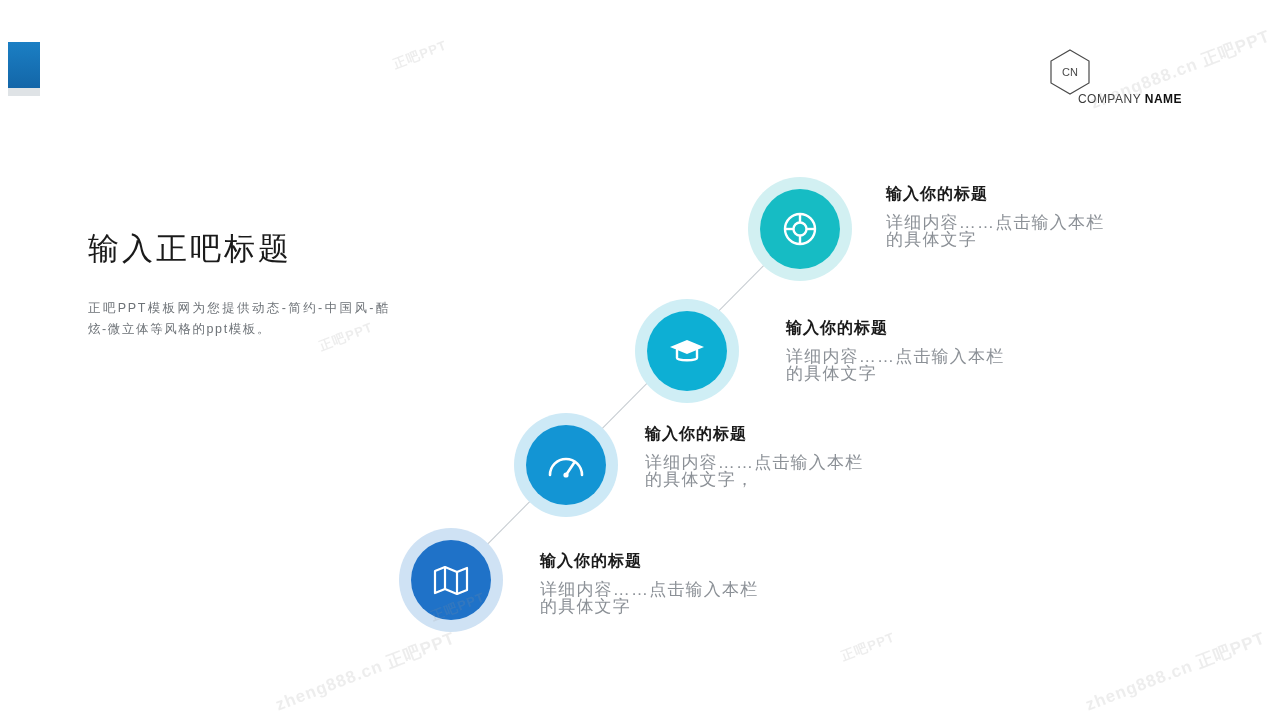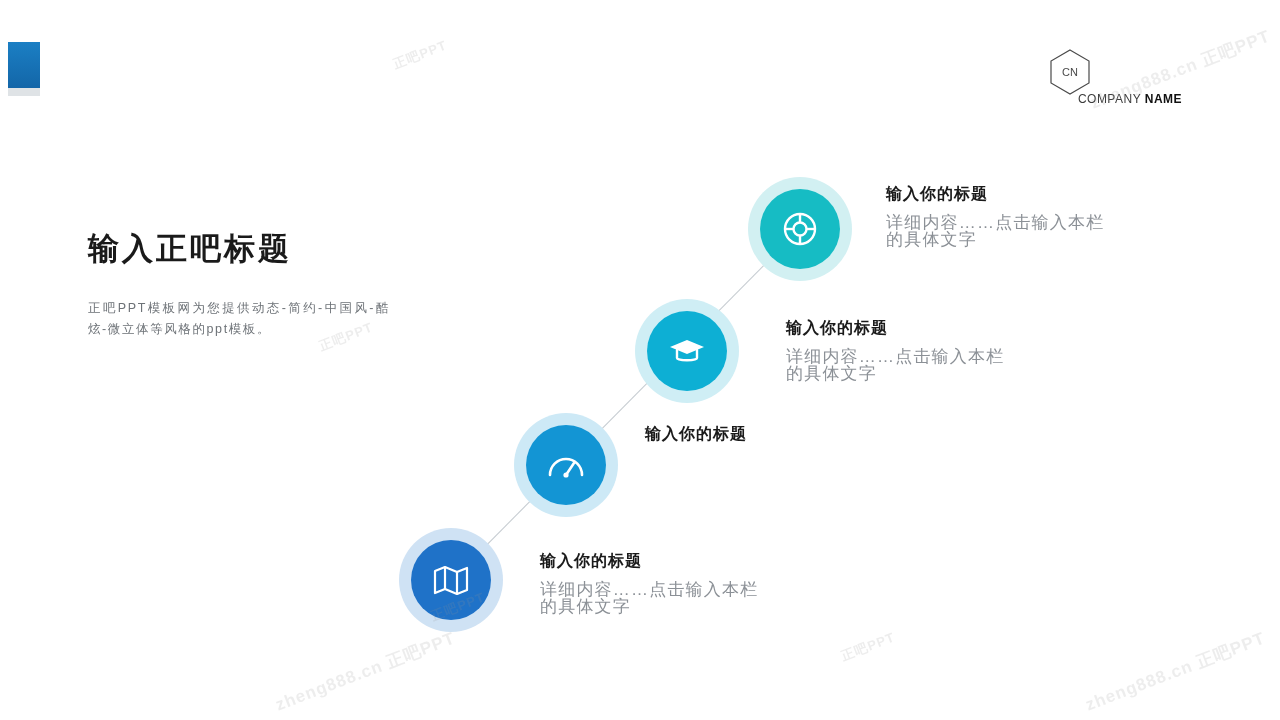--- a/index.html
+++ b/index.html
@@ -87,21 +87,21 @@
     white-space: nowrap;
   }
   .logo-name b { color: #111; }
 
   
   .left-title {
     position: absolute;
     left: 88px;
     top: 228px;
     font-size: 31px;
-    font-weight: bold;
+    font-weight: normal;
     color: #1a1a1a;
     letter-spacing: 3px;
     white-space: nowrap;
   }
   .left-body {
     position: absolute;
     left: 88px;
     top: 298px;
     width: 302px;
     font-size: 12.5px;
@@ -219,20 +219,21 @@
     <div class="disc" style="left:12px; top:12px; width:80px; height:80px; background:#1395d4;">
       <svg width="38" height="30" viewBox="0 0 38 30">
         <path d="M3,25 A16,16 0 0 1 35,25" fill="none" stroke="#ffffff" stroke-width="2.6" stroke-linecap="round"></path>
         <line x1="19" y1="25" x2="27" y2="13" stroke="#ffffff" stroke-width="2.6" stroke-linecap="round"></line>
         <circle cx="19" cy="25" r="2.6" fill="#ffffff"></circle>
       </svg>
     </div>
   </div>
   <div class="node-text" style="left:645px; top:424px;">
     <div class="node-title">输入你的标题</div>
+    <div class="node-desc">详细内容……点击输入本栏的具体文字，</div>
   </div>
 
   <div class="node" style="left:635px; top:299px;">
     <div class="halo" style="left:0; top:0; width:104px; height:104px; background:#cfeef5;"></div>
     <div class="disc" style="left:12px; top:12px; width:80px; height:80px; background:#0dafd4;">
       <svg width="38" height="30" viewBox="0 0 38 30">
         <path d="M19,4 L36,11 L19,18 L2,11 Z" fill="#ffffff"></path>
         <path d="M9,14 L9,22 C9,25 29,25 29,22 L29,14" fill="none" stroke="#ffffff" stroke-width="2.4" stroke-linecap="round"></path>
       </svg>
     </div>

